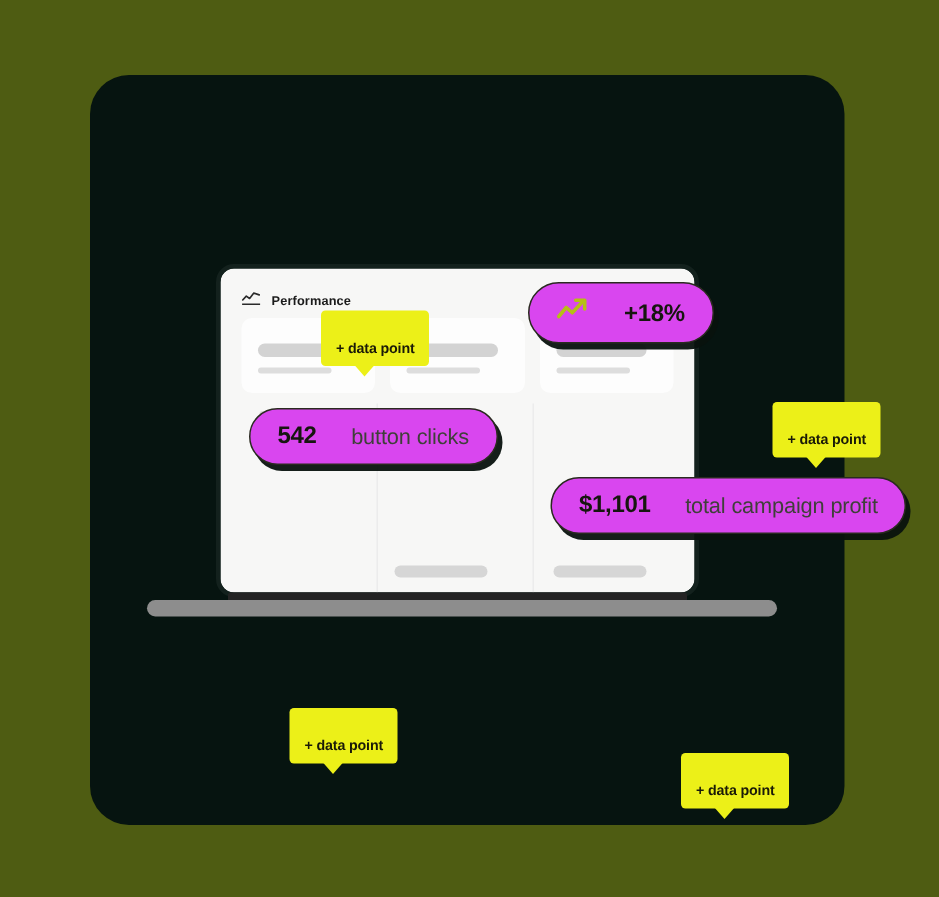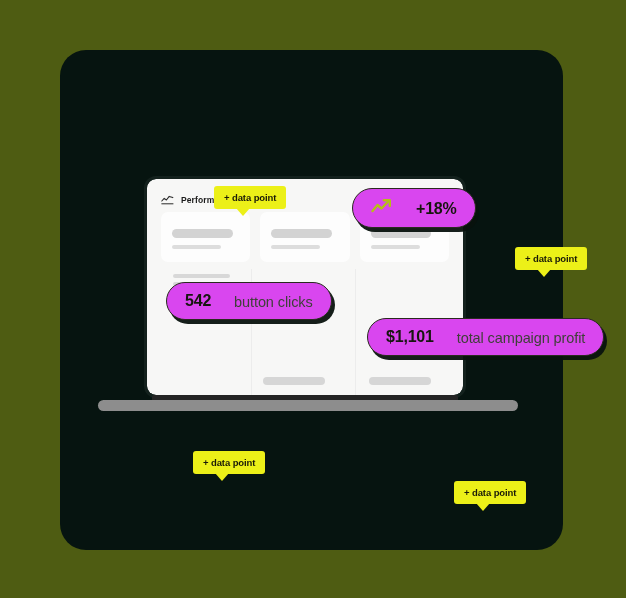--- a/index.html
+++ b/index.html
@@ -201,35 +201,36 @@
     font-weight: normal;
     color: #3f4039;
     letter-spacing: -0.1px;
   }
   .pill .trend-icon {
     display: block;
     flex: 0 0 auto;
   }
 
   #pill-view-time { left: 292px; top: 138px; }
-  #pill-clicks    { left: 106px; top: 232px; }
+  #pill-clicks    { left: 106px; top: 222px; }
   #pill-profit    { left: 307px; top: 268px; }
   #pill-conversion{ left: 118px; top: 351px; }
 
   
   .tooltip {
     position: absolute;
     background: #ecf018;
     border-radius: 3px;
-    padding: 6px 10px 6px 10px;
+    padding: 20px 10px 6px 10px;
     font-size: 9.5px;
     font-weight: 600;
     color: #1a1a08;
     letter-spacing: -0.1px;
     white-space: nowrap;
+    margin-top: 21px;
   }
   .tooltip::after {
     content: "";
     position: absolute;
     left: 22px;
     bottom: -7px;
     width: 0;
     height: 0;
     border-left: 7px solid transparent;
     border-right: 7px solid transparent;

